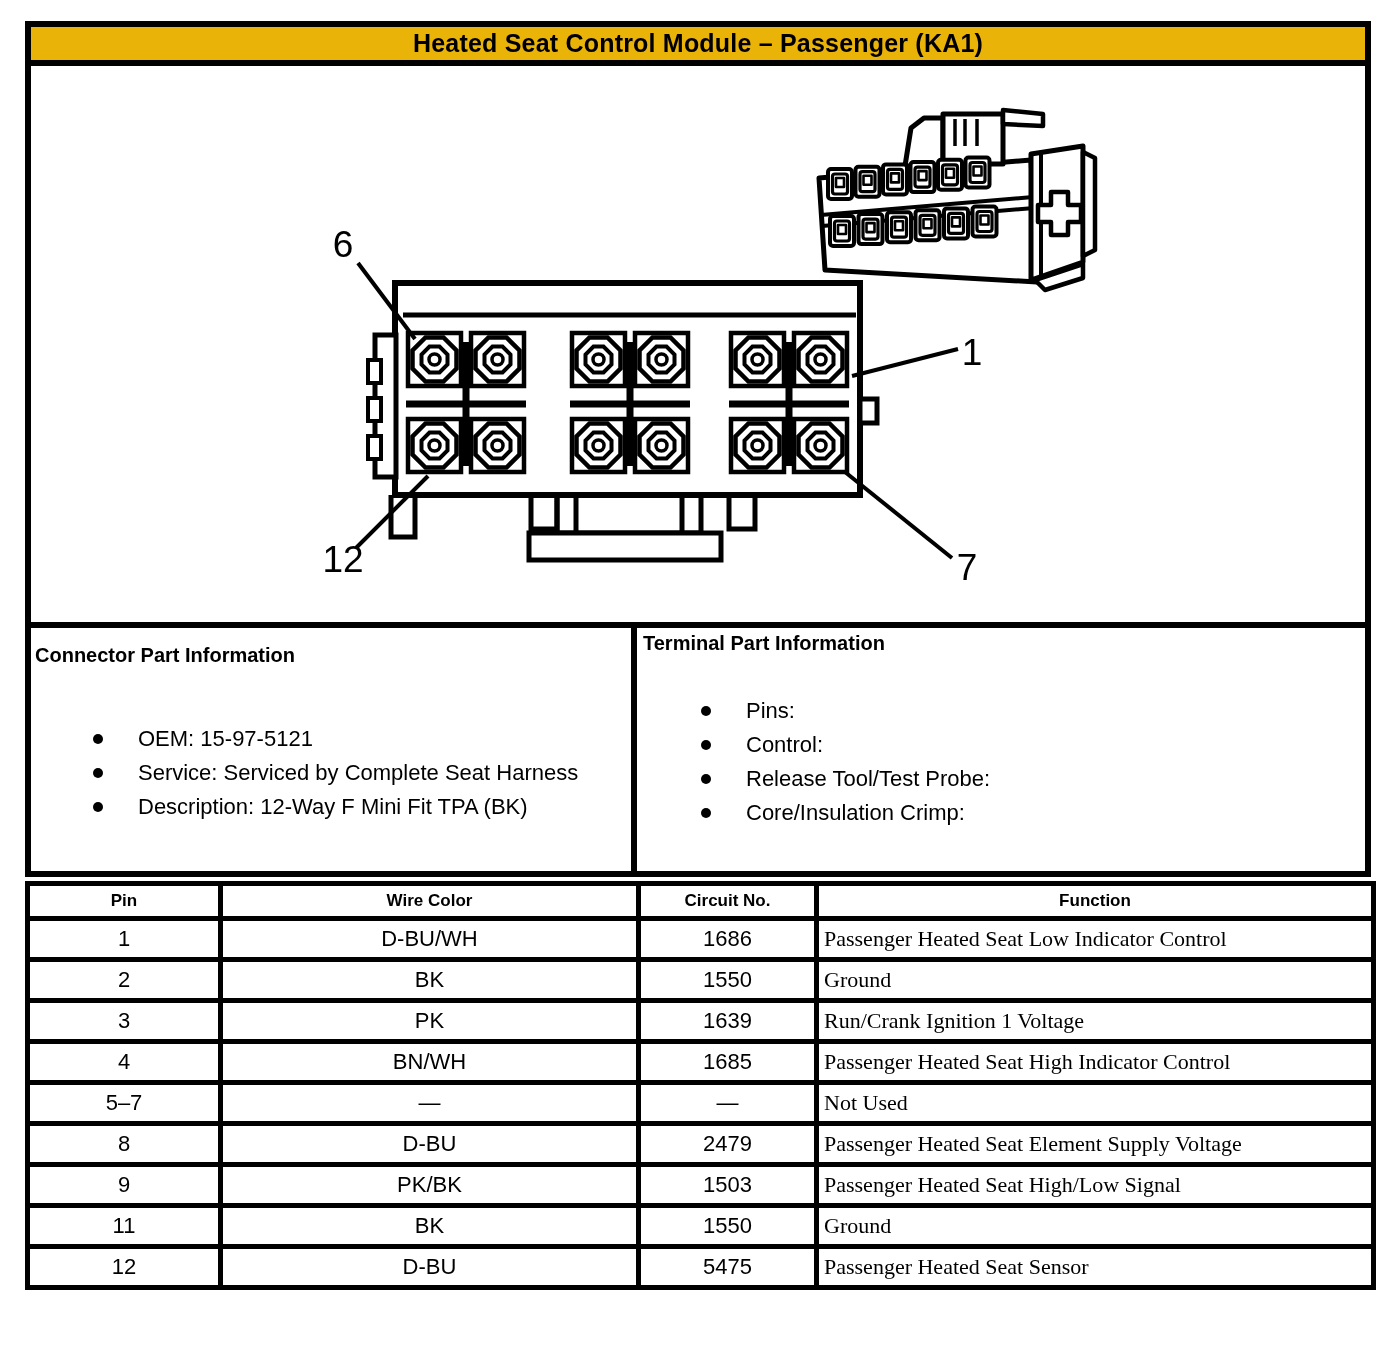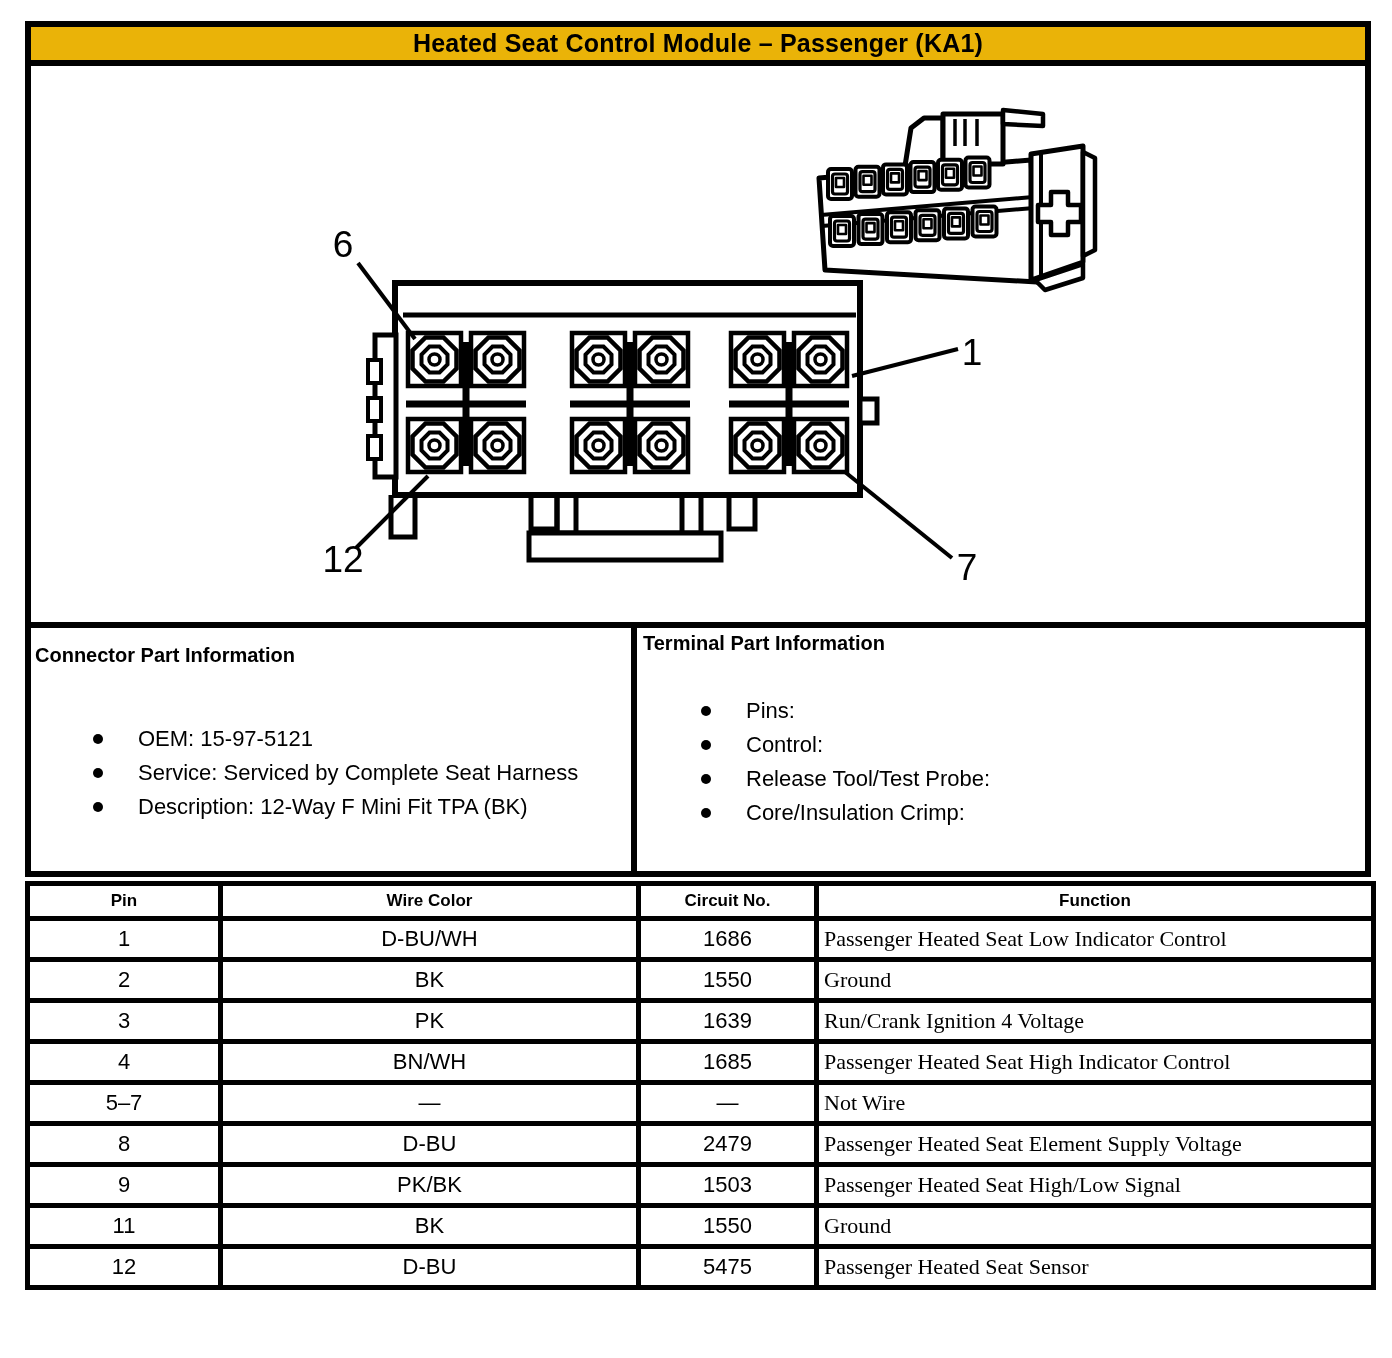--- a/index.html
+++ b/index.html
@@ -212,33 +212,33 @@
     <tr>
       <td>2</td>
       <td>BK</td>
       <td>1550</td>
       <td class="fn">Ground</td>
     </tr>
     <tr>
       <td>3</td>
       <td>PK</td>
       <td>1639</td>
-      <td class="fn">Run/Crank Ignition 4 Voltage</td>
+      <td class="fn">Run/Crank Ignition 1 Voltage</td>
     </tr>
     <tr>
       <td>4</td>
       <td>BN/WH</td>
       <td>1685</td>
       <td class="fn">Passenger Heated Seat High Indicator Control</td>
     </tr>
     <tr>
       <td>5–7</td>
       <td>—</td>
       <td>—</td>
-      <td class="fn">Not Wire</td>
+      <td class="fn">Not Used</td>
     </tr>
     <tr>
       <td>8</td>
       <td>D-BU</td>
       <td>2479</td>
       <td class="fn">Passenger Heated Seat Element Supply Voltage</td>
     </tr>
     <tr>
       <td>9</td>
       <td>PK/BK</td>

